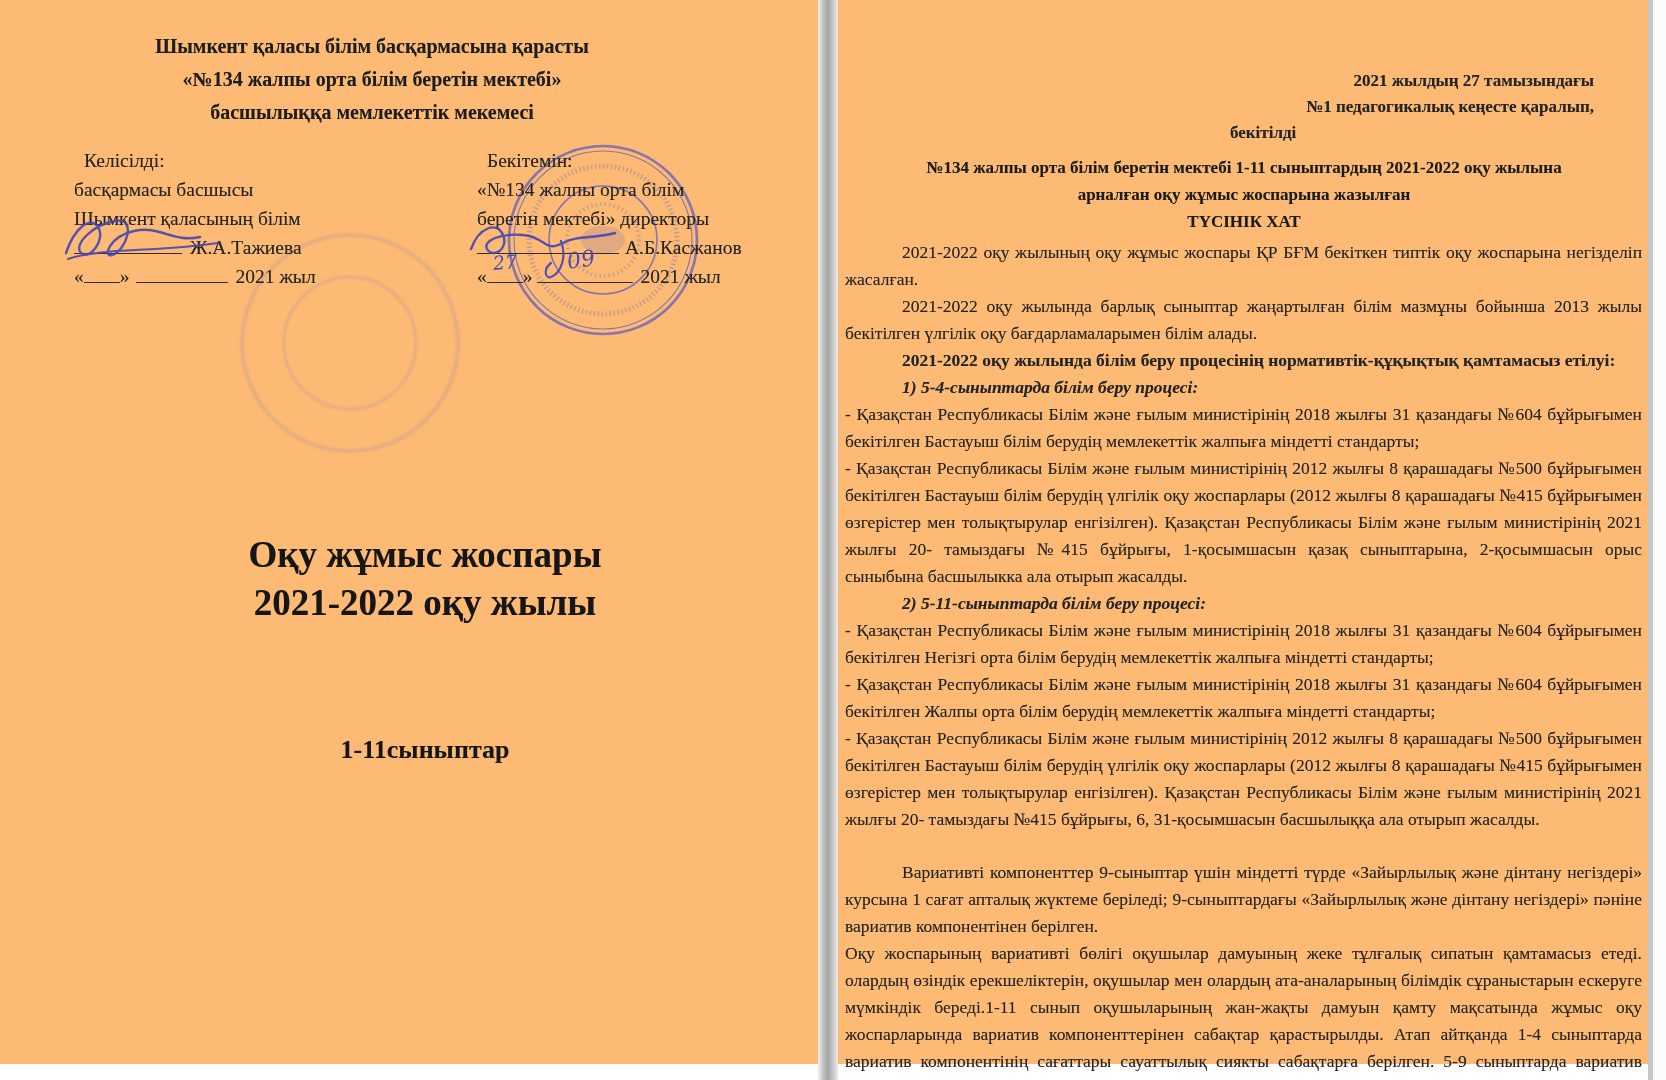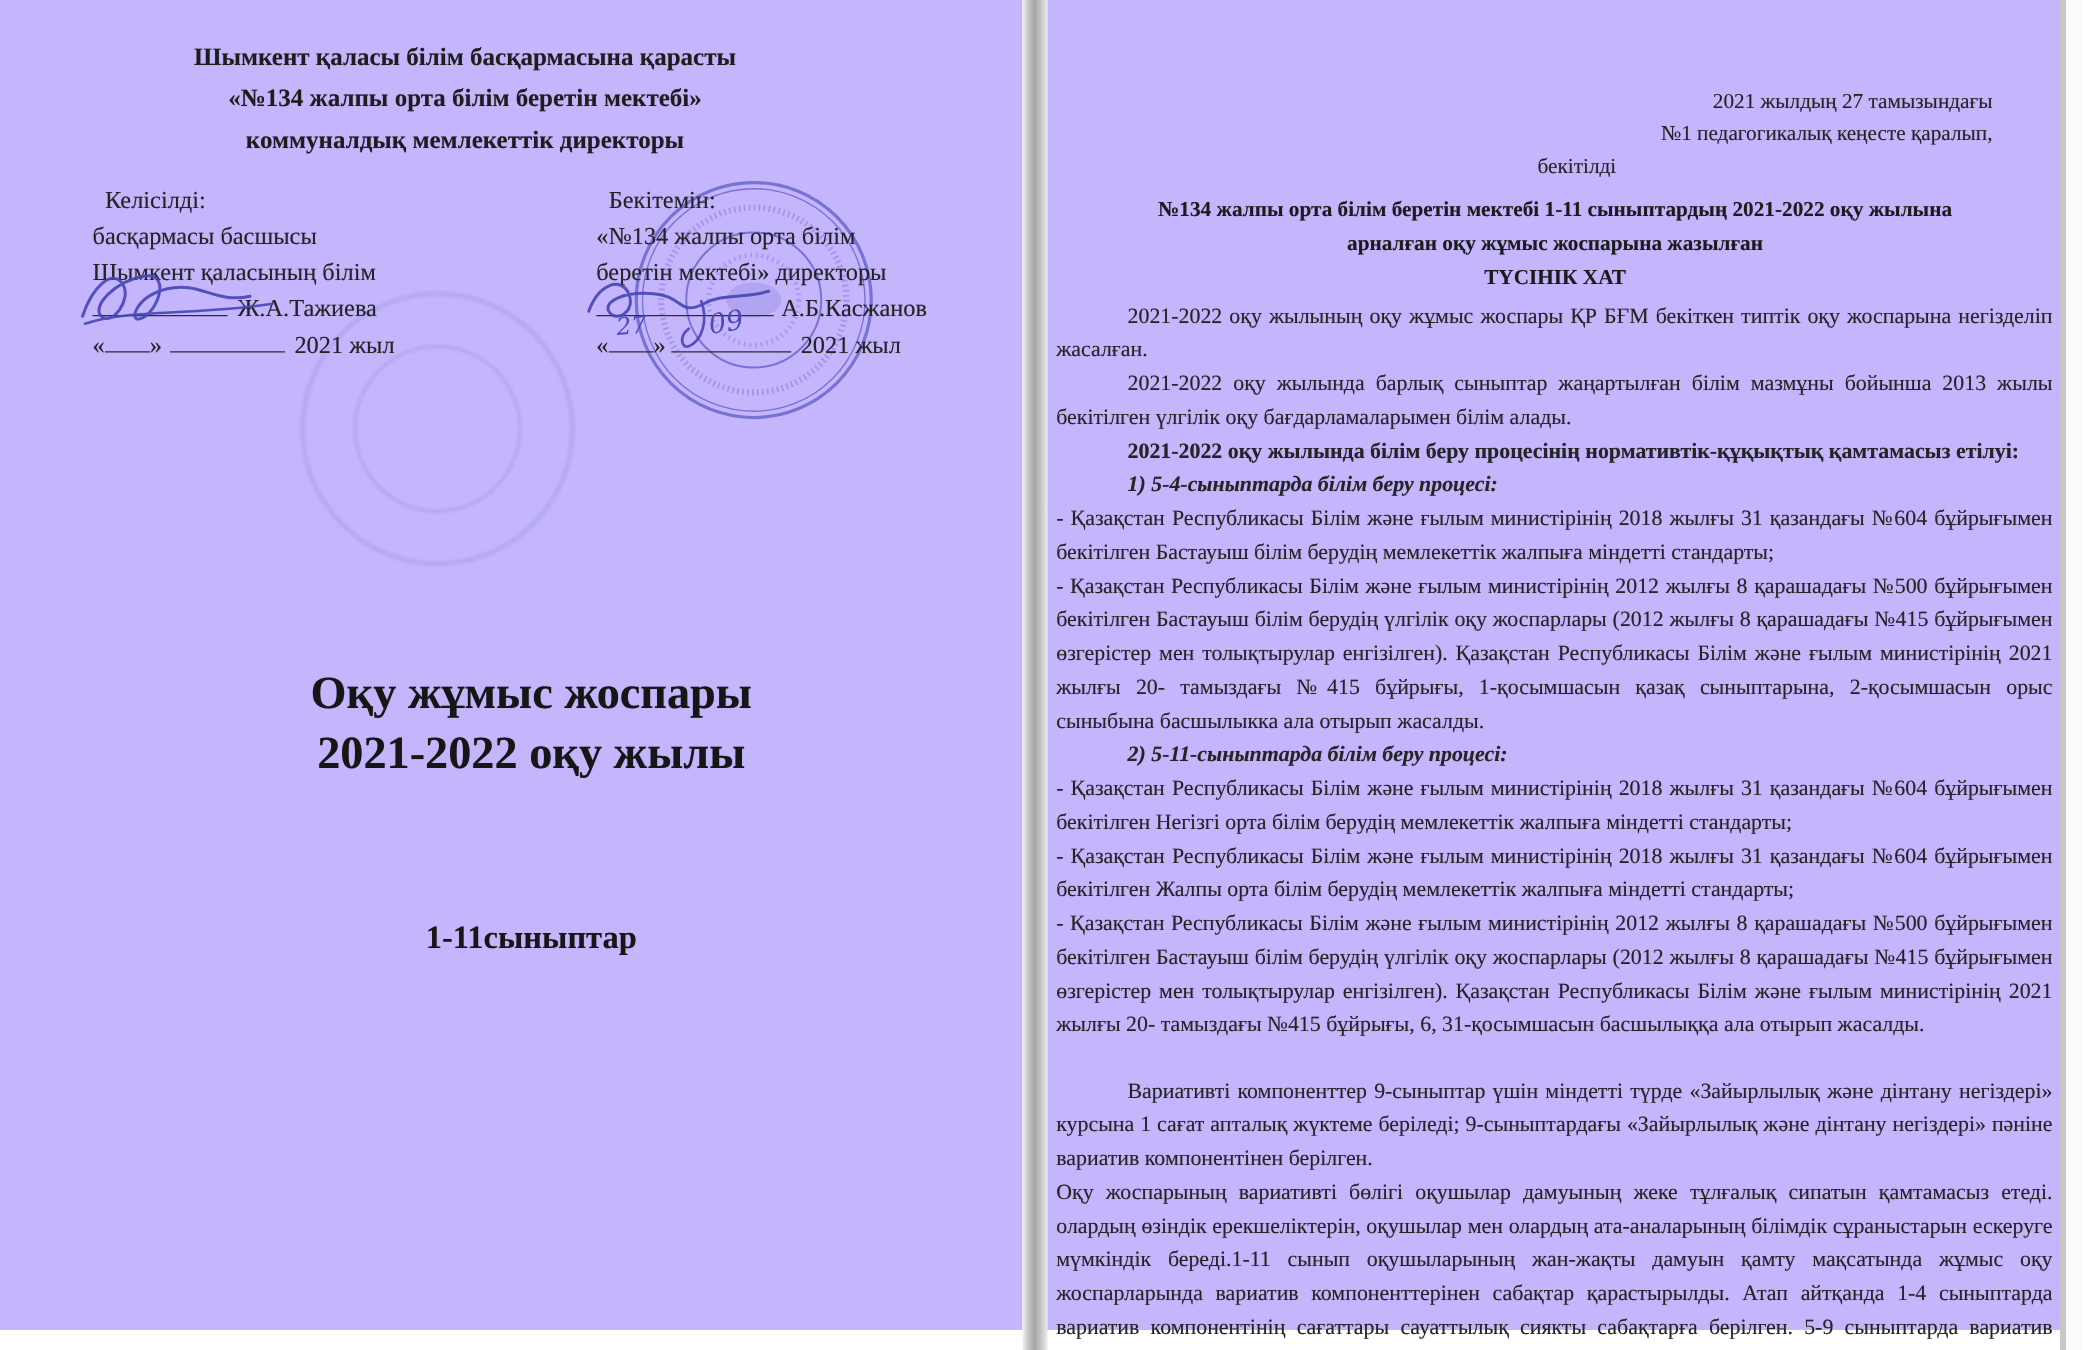--- a/index.html
+++ b/index.html
@@ -3,21 +3,21 @@
 <meta charset="utf-8">
 <style>
   html,body{margin:0;padding:0;}
   body{
     width:1666px;height:1080px;overflow:hidden;position:relative;
     background:#ffffff;
     font-family:"Liberation Serif","DejaVu Serif",serif;
     color:#242424;
   }
   .scan{position:absolute;inset:0;}
-  .page{position:absolute;top:0;bottom:16px;background:#c4b5fd;
+  .page{position:absolute;top:0;bottom:16px;background:#fdba74;
         text-shadow:0 0 .6px rgba(70,70,70,.45);}
   .page-left{left:0;width:818px;}
   .page-right{left:838px;width:812px;}
   .spine{position:absolute;top:0;bottom:0;left:818px;width:20px;
     background:linear-gradient(90deg,#f2f2f2 0%,#c3c3c3 25%,#a6a6a6 48%,#b9b9b9 65%,#ececec 100%);}
   .right-edge{position:absolute;top:0;bottom:0;left:1648px;width:5px;background:#c7c7c7;}
   .right-margin{position:absolute;top:0;bottom:0;left:1653px;right:0;background:#fbfbfb;}
 
   
   .org-header{position:absolute;top:30px;left:88px;width:568px;text-align:center;
@@ -42,21 +42,21 @@
   .main-title{position:absolute;top:531px;left:0;width:818px;text-align:center;
     font-weight:bold;font-size:37px;line-height:48px;color:#161616;margin-left:16px;}
   .subtitle{position:absolute;top:735px;left:0;width:850px;text-align:center;
     font-weight:bold;font-size:26px;color:#161616;}
   .stamp{position:absolute;z-index:1;filter:blur(.5px);}
   .stamp-main{left:504px;top:141px;opacity:.72;}
   .stamp-faint{left:235px;top:228px;opacity:.16;filter:blur(1.2px);}
 
   
   .approval-note{position:absolute;top:68px;left:380px;width:376px;
-    font-weight:normal;font-size:17px;line-height:26px;text-align:right;}
+    font-weight:bold;font-size:17px;line-height:26px;text-align:right;}
   .approval-note .line:last-child{text-align:left;padding-left:12px;}
   .rp-heading{position:absolute;top:154px;left:8px;width:796px;text-align:center;
     font-weight:bold;font-size:17px;line-height:27px;color:#1b1b1b;}
   .rp-body{position:absolute;top:239px;left:7px;width:797px;
     font-size:17.5px;line-height:27px;text-align:justify;}
   .rp-body p{margin:0;}
   .rp-body p.indent{text-indent:57px;}
   .rp-body p.bold{font-weight:bold;}
   .rp-body p.bi{font-weight:bold;font-style:italic;}
   .rp-body p.gap{margin-top:26px;}
@@ -64,21 +64,21 @@
 </head>
 <body>
 
 <div class="scan">
 
   <div class="page page-left">
 
     <div class="org-header">
         <div class="line">Шымкент қаласы білім басқармасына қарасты</div>
         <div class="line">«№134 жалпы орта білім беретін мектебі»</div>
-        <div class="line">коммуналдық мемлекеттік директоры</div>
+        <div class="line">басшылыққа мемлекеттік мекемесі</div>
       </div>
 
     <svg class="stamp stamp-faint" width="230" height="230" viewBox="0 0 230 230">
       <circle cx="115" cy="115" r="108" fill="none" stroke="#6a6ac8" stroke-width="4"></circle>
       <circle cx="115" cy="115" r="66" fill="none" stroke="#6a6ac8" stroke-width="3"></circle>
     </svg>
 
     <svg class="stamp stamp-main" width="198" height="198" viewBox="0 0 198 198">
       <circle cx="99" cy="99" r="94" fill="none" stroke="#5a5ac2" stroke-width="2.6"></circle>
       <circle cx="99" cy="99" r="89" fill="none" stroke="#5a5ac2" stroke-width="1.1"></circle>

